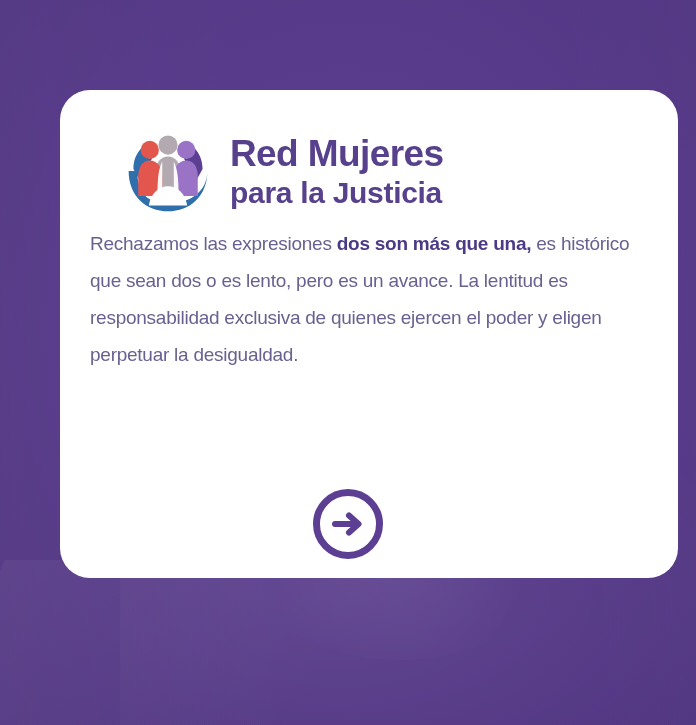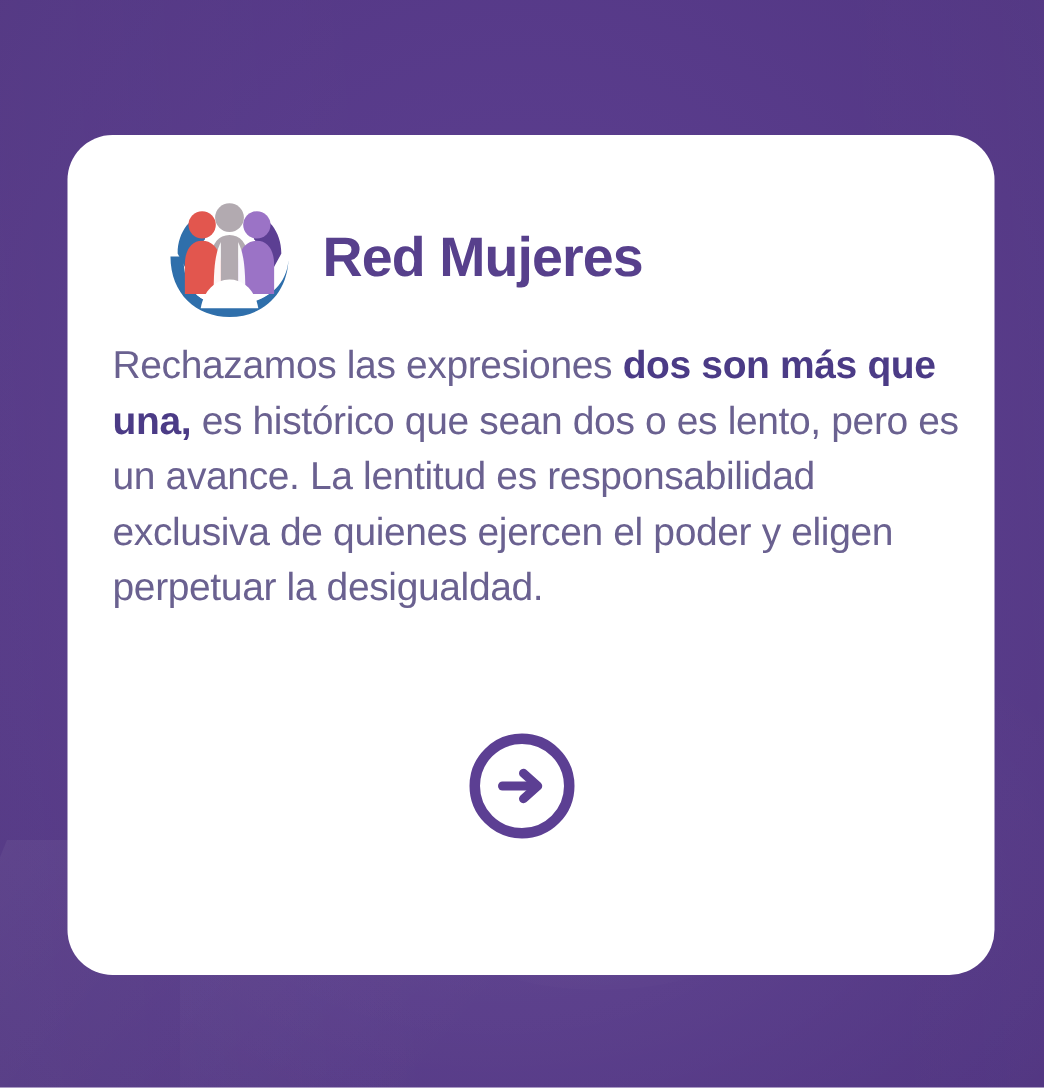--- a/index.html
+++ b/index.html
@@ -58,24 +58,24 @@
   .bg-vignette {
     position: absolute;
     inset: 0;
     background: radial-gradient(ellipse at 50% 45%, rgba(255,255,255,0.03) 0%, rgba(0,0,0,0.10) 100%);
     pointer-events: none;
   }
 
   
   #card {
     position: absolute;
-    left: 45px;
+    left: 60px;
     top: 90px;
     width: 618px;
-    height: 560px;
+    height: 488px;
     background: #ffffff;
     border-radius: 30px;
     box-sizing: border-box;
   }
 
   
   .brand {
     position: absolute;
     left: 60px;
     top: 33px;
@@ -106,21 +106,21 @@
     white-space: nowrap;
     margin-top: 6px;
   }
 
   
   .quote {
     position: absolute;
     left: 30px;
     top: 135px;
     width: 566px;
-    font-size: 26px;
+    font-size: 19px;
     line-height: 37px;
     color: #6a6190;
     letter-spacing: -0.25px;
   }
   .quote b {
     color: #4b3b86;
     font-weight: bold;
   }
 
   
@@ -189,20 +189,21 @@
         <circle cx="69" cy="28" r="9.5" fill="#9b73c6"></circle>
         <path d="M69 39 C77 39 81 46 81 56 L81 76 L56 76 L56 56 C56 46 61 39 69 39 Z" fill="#9b73c6"></path>
 
         <path d="M44 40 C40 48 39 58 39 76 L44 76 Z" fill="#ffffff" opacity="0.95"></path>
         <path d="M56 40 C60 48 61 58 61 76 L56 76 Z" fill="#ffffff" opacity="0.95"></path>
         <path d="M50 66 C40 66 32 74 30 86 L70 86 C68 74 60 66 50 66 Z" fill="#ffffff"></path>
       </svg>
 
       <div class="brand-text">
         <div class="brand-line1">Red Mujeres</div>
+        <div class="brand-line2">para la Justicia</div>
       </div>
     </div>
 
     <div class="quote">
       <span>Rechazamos las expresiones </span><b>dos son más que una,</b><span> es histórico que sean dos o es lento, pero es un avance. La lentitud es responsabilidad exclusiva de quienes ejercen el poder y eligen perpetuar la desigualdad.</span>
     </div>
 
   </div>
 
   <div id="arrow-button">

